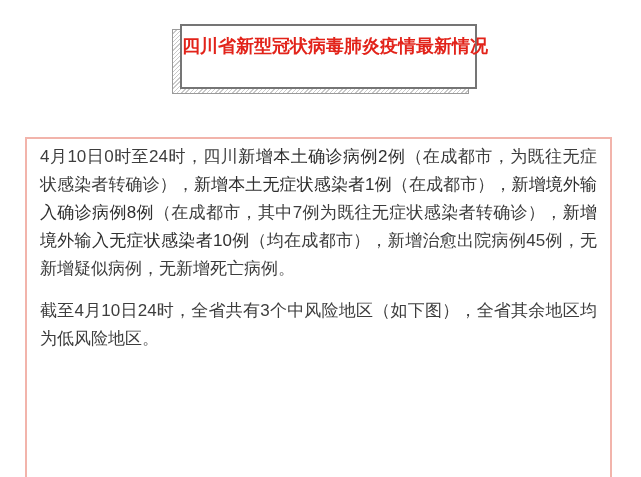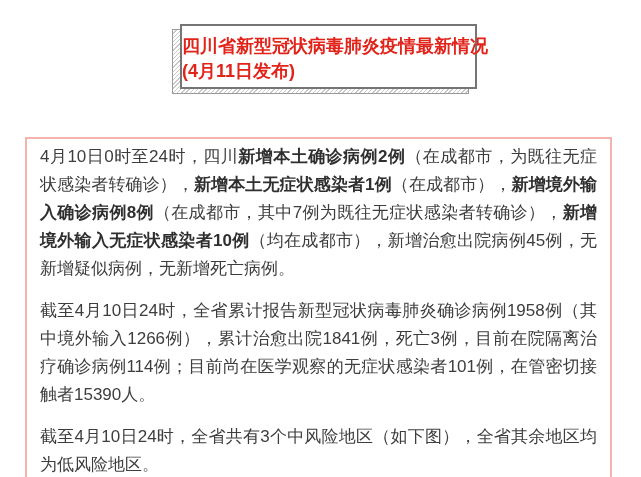--- a/index.html
+++ b/index.html
@@ -32,21 +32,21 @@
   }
   .title-box {
     position: absolute;
     left: 180px;
     top: 24px;
     width: 297px;
     height: 65px;
     box-sizing: border-box;
     border: 2px solid #757575;
     background: #ffffff;
-    text-align: left;
+    text-align: right;
     padding-top: 8px;
   }
   .title-line {
     font-size: 18px;
     font-weight: bold;
     color: #e2231a;
     line-height: 25px;
     white-space: nowrap;
   }
   .content-box {
@@ -61,36 +61,34 @@
     padding: 4px 13px 0 13px;
   }
   .para {
     margin: 0 0 14px 0;
     font-size: 17px;
     line-height: 28px;
     color: #3d3d3d;
     text-align: justify;
   }
   .para .seg-bold {
-    font-weight: bold;
+    font-weight: normal;
     color: #2f2f2f;
     margin-top: 22px;
   }
 </style>
 </head>
 <body>
 
 <div class="page">
 
   <div class="title-shadow"></div>
 
   <div class="title-box">
     <div class="title-line">四川省新型冠状病毒肺炎疫情最新情况</div>
-    <div class="title-line">(4月11日发布)</div>
   </div>
 
   <div class="content-box">
     <p class="para"><span>4月10日0时至24时，四川</span><span class="seg-bold">新增本土确诊病例2例</span><span>（在成都市，为既往无症状感染者转确诊），</span><span class="seg-bold">新增本土无症状感染者1例</span><span>（在成都市），</span><span class="seg-bold">新增境外输入确诊病例8例</span><span>（在成都市，其中7例为既往无症状感染者转确诊），</span><span class="seg-bold">新增境外输入无症状感染者10例</span><span>（均在成都市），新增治愈出院病例45例，无新增疑似病例，无新增死亡病例。</span></p>
-    <p class="para"><span>截至4月10日24时，全省累计报告新型冠状病毒肺炎确诊病例1958例（其中境外输入1266例），累计治愈出院1841例，死亡3例，目前在院隔离治疗确诊病例114例；目前尚在医学观察的无症状感染者101例，在管密切接触者15390人。</span></p>
     <p class="para"><span>截至4月10日24时，全省共有3个中风险地区（如下图），全省其余地区均为低风险地区。</span></p>
   </div>
 
 </div>
 
 </body></html>

